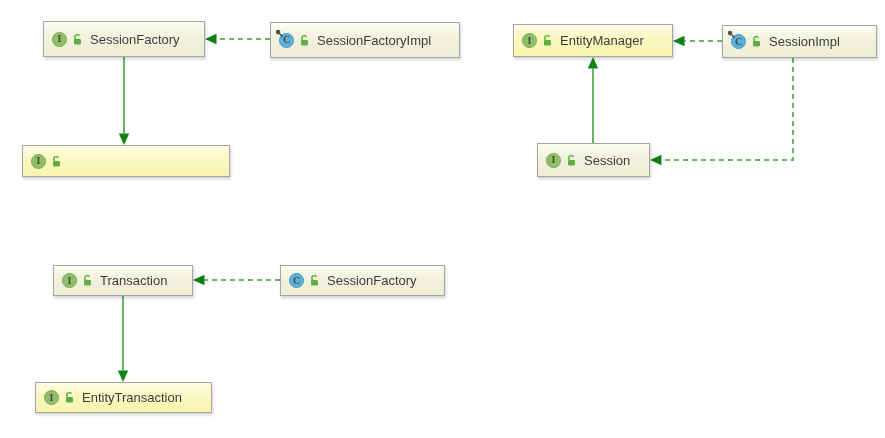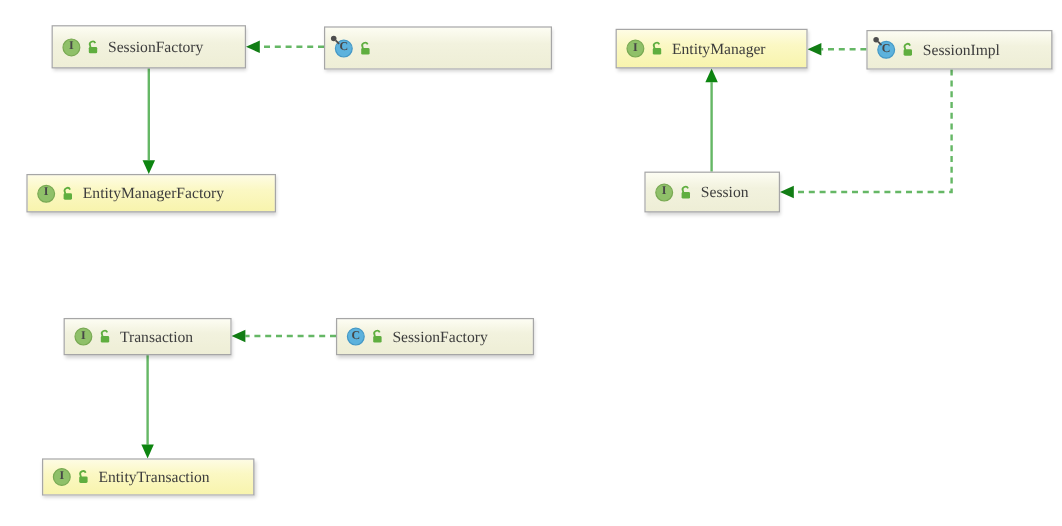--- a/index.html
+++ b/index.html
@@ -71,21 +71,20 @@
   .pin circle { fill: #4d4d4d; }
   .pin path { stroke: #4d4d4d; }
   .lock {
     margin-left: 5px;
     flex: 0 0 auto;
   }
   .lock .lock-body { fill: var(--lock-color, #5fae3f); }
   .lock .lock-shackle { stroke: var(--lock-color, #5fae3f); fill: none; }
   .label {
     margin-left: 7px;
-    font-family: Liberation Serif, serif;
   }
 </style>
 </head>
 <body>
 
 <div class="canvas" id="canvas" style="width: 885px; height: 438px;">
   <svg id="edges" width="885" height="438">
       <g>
         <path d="M270 39 L216.5 39" fill="none" stroke="#65b765" stroke-width="2" stroke-dasharray="5 4"></path>
         <polygon points="205,39 216.5,33.8 216.5,44.2" fill="#117d14"></polygon>
@@ -132,31 +131,31 @@
       <span class="badge-letter">C</span>
       <svg class="pin" width="9" height="9" viewBox="0 0 9 9">
         <circle cx="3.1" cy="3.1" r="2.3"></circle>
         <path d="M4.7 4.7 L7.6 7.6" stroke-width="1.5"></path>
       </svg>
     </span>
     <svg class="lock" width="11" height="13" viewBox="0 0 11 13">
       <path class="lock-shackle" d="M3.4 6.2 L3.4 4.5 A2.4 2.4 0 0 1 8.1 3.5" stroke-width="1.5" transform="rotate(-14 5.5 6)"></path>
       <rect class="lock-body" x="2" y="6.1" width="7" height="5.3" rx="1.1"></rect>
     </svg>
+    <span class="label">SessionFactoryImpl</span>
   </div>
       <div class="node yellow" style="left: 22px; top: 145px; width: 208px; height: 32px;">
     <span class="badge interface">
       <span class="badge-letter">I</span>
 
     </span>
     <svg class="lock" width="11" height="13" viewBox="0 0 11 13">
       <path class="lock-shackle" d="M3.4 6.2 L3.4 4.5 A2.4 2.4 0 0 1 8.1 3.5" stroke-width="1.5" transform="rotate(-14 5.5 6)"></path>
       <rect class="lock-body" x="2" y="6.1" width="7" height="5.3" rx="1.1"></rect>
     </svg>
-    <span class="label">EntityManagerFactory</span>
   </div>
       <div class="node yellow" style="left: 513px; top: 24px; width: 160px; height: 33px;">
     <span class="badge interface">
       <span class="badge-letter">I</span>
 
     </span>
     <svg class="lock" width="11" height="13" viewBox="0 0 11 13">
       <path class="lock-shackle" d="M3.4 6.2 L3.4 4.5 A2.4 2.4 0 0 1 8.1 3.5" stroke-width="1.5" transform="rotate(-14 5.5 6)"></path>
       <rect class="lock-body" x="2" y="6.1" width="7" height="5.3" rx="1.1"></rect>
     </svg>

